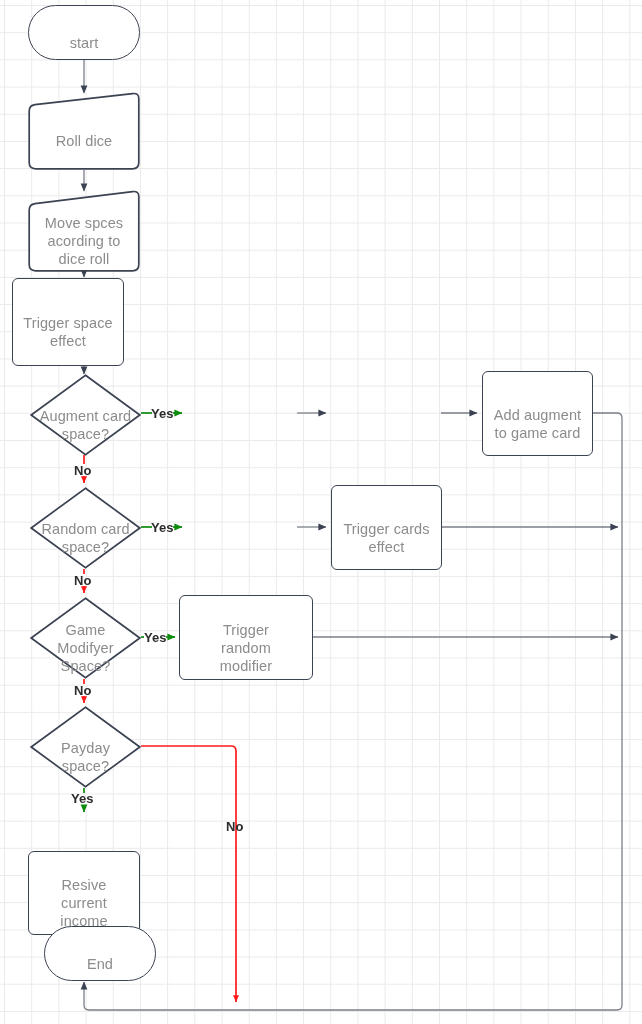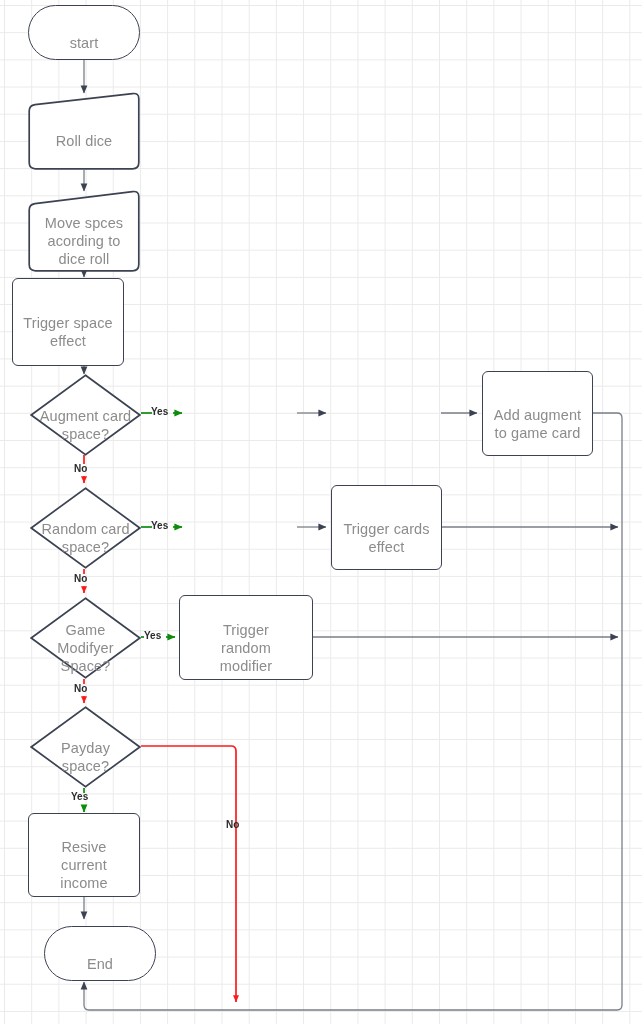--- a/index.html
+++ b/index.html
@@ -75,21 +75,21 @@
     z-index: 1;
   }
   .dec .label {
     white-space: pre-line;
     width: 150px;
   }
 
   .edge-label {
     position: absolute;
     font-family: "Liberation Sans", sans-serif;
-    font-size: 10px;
+    font-size: 13px;
     font-weight: bold;
     color: #2b2b2b;
     background: transparent;
     white-space: nowrap;
     z-index: 3;
   }
 </style>
 </head>
 <body>
 
@@ -233,21 +233,21 @@
   </div>
 
   <div class="node dec" style="left:30px; top:706px; width:111px; height:82px;">
     <svg class="shape" viewBox="0 0 111 82" preserveAspectRatio="none">
       <path d="M55.5,1.2 L109.8,41 L55.5,80.8 L1.2,41 Z" fill="#ffffff" stroke="#3b4252" stroke-width="1.7"></path>
     </svg>
     <span class="label">Payday
 space?</span>
   </div>
 
-  <div class="node proc" style="left:28px; top:813px; width:112px; height:84px;">
+  <div class="node proc" style="left:28px; top:851px; width:112px; height:84px;">
     <span class="label">Resive
 current
 income</span>
   </div>
 
   <div class="node term" style="left:44px; top:926px; width:112px; height:55px;">
     <span class="label">End</span>
   </div>
 
   <span class="edge-label" style="left:151px; top:406px;">Yes</span>

